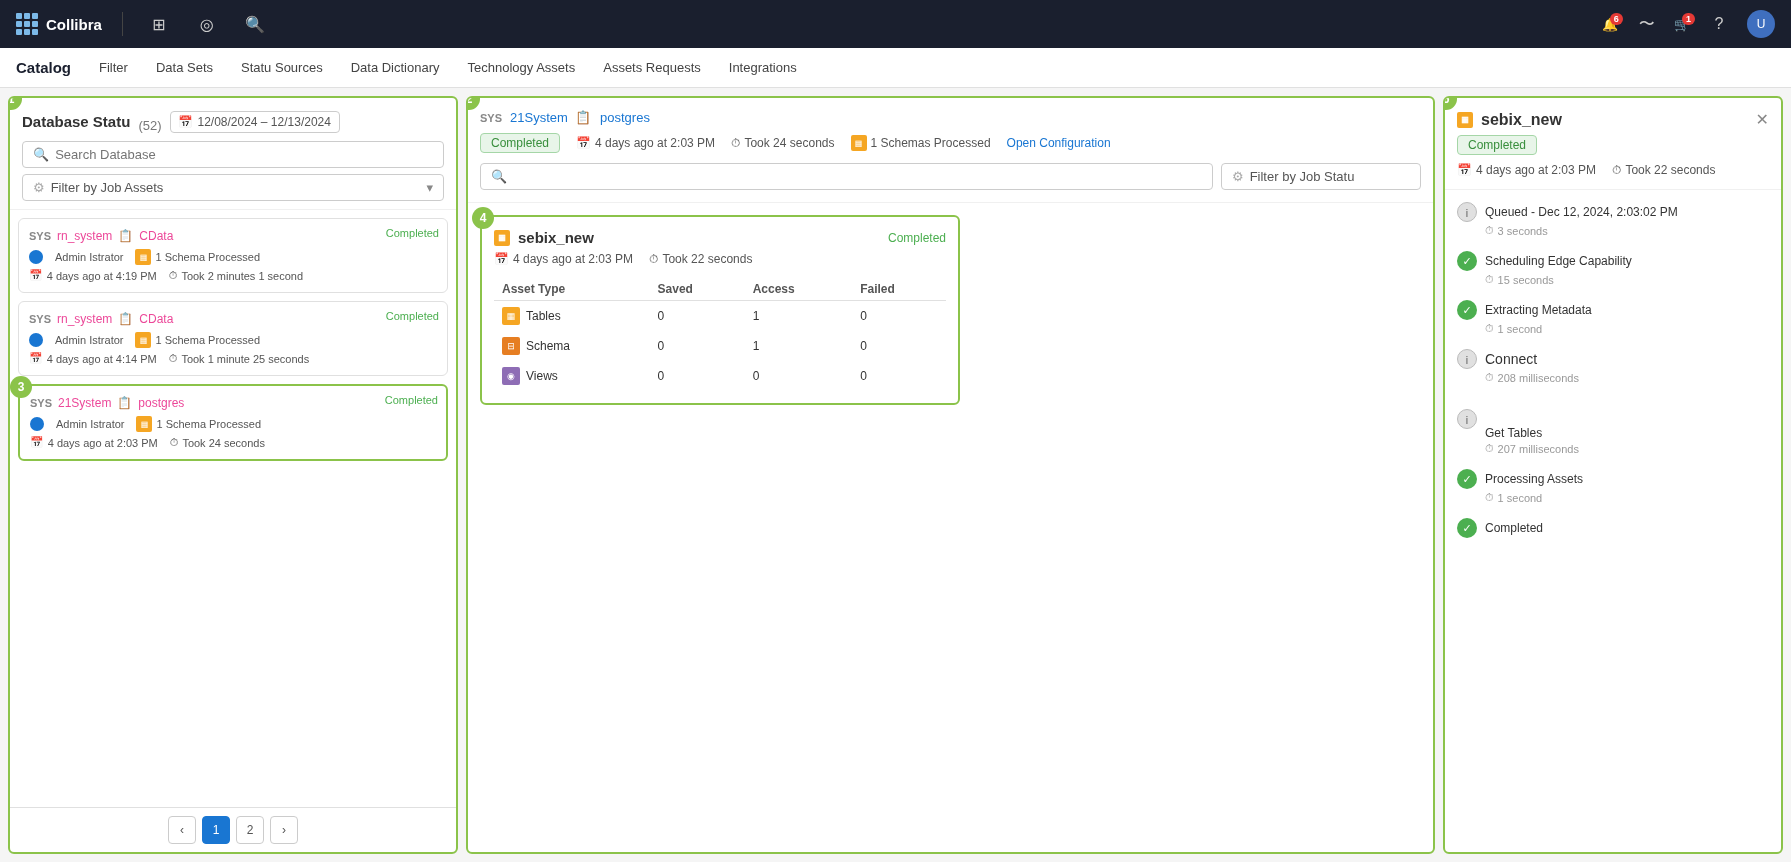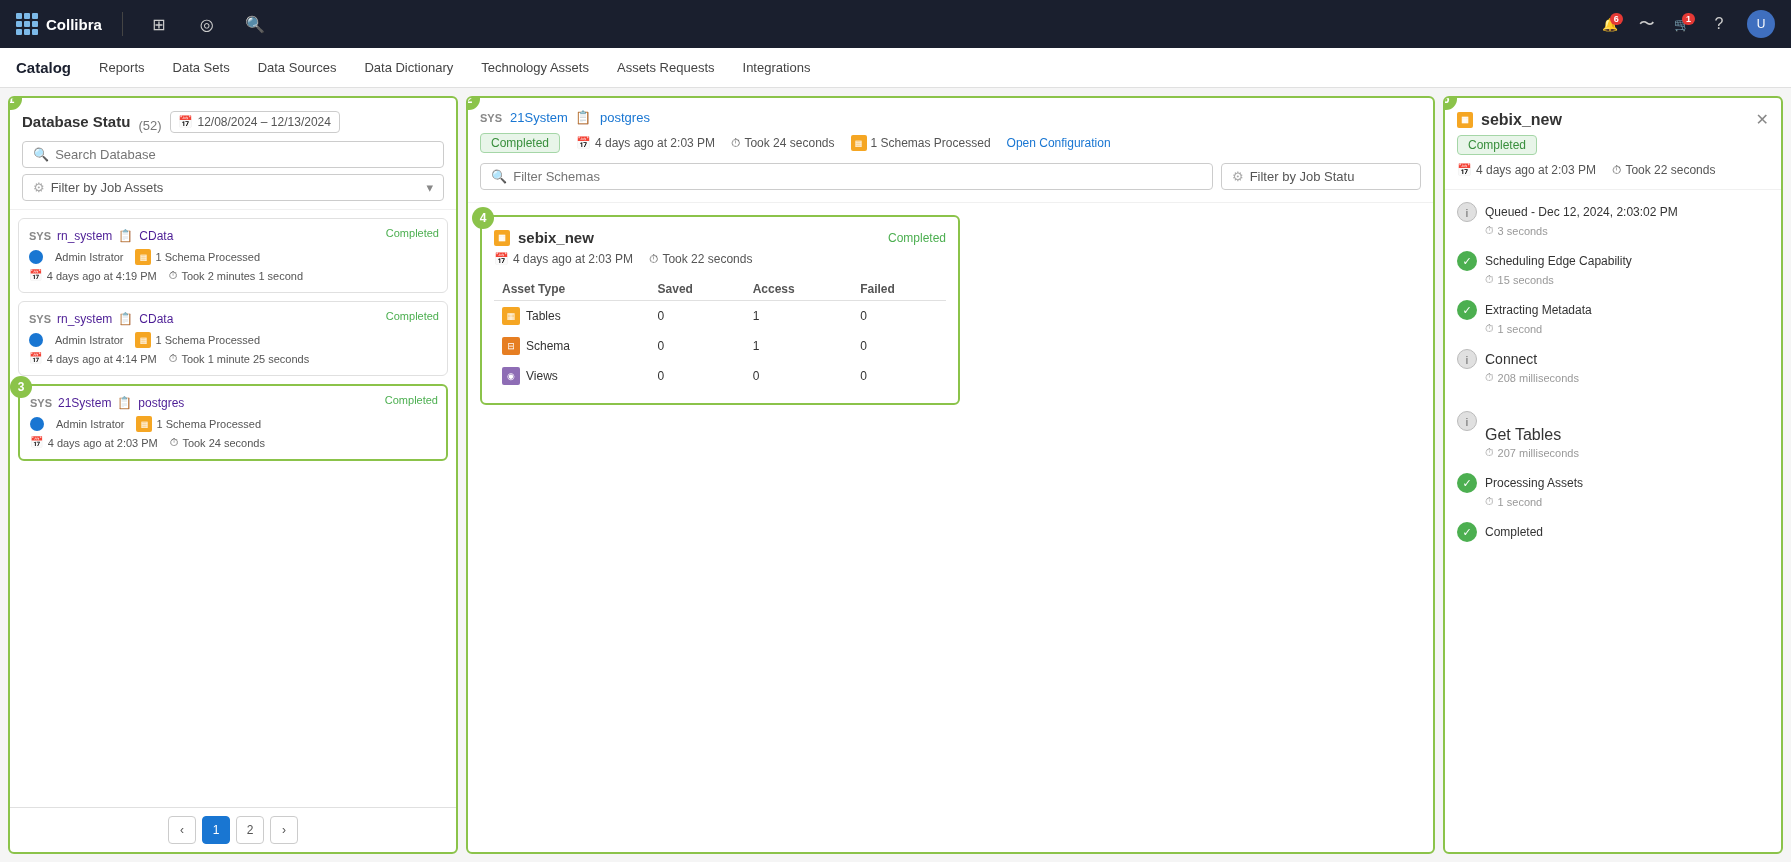--- a/index.html
+++ b/index.html
@@ -100,21 +100,21 @@
     .job-card-status {
       position: absolute;
       top: 8px;
       right: 8px;
       font-size: 11px;
       color: #4caf50;
       font-weight: 500;
     }
     .job-card-sys { display: flex; align-items: center; gap: 6px; margin-bottom: 6px; }
     .sys-label { font-size: 11px; color: #888; font-weight: 600; }
-    .sys-link { color: #4c1d95; font-size: 12px; cursor: pointer; }
+    .sys-link { color: #ec4899; font-size: 12px; cursor: pointer; }
     .db-icon { color: #777; font-size: 12px; }
     .job-meta { display: flex; align-items: center; gap: 12px; font-size: 11px; color: #555; margin-bottom: 4px; }
     .job-time { display: flex; align-items: center; gap: 4px; font-size: 11px; color: #555; }
     .user-dot { width: 14px; height: 14px; border-radius: 50%; background: #1976d2; display: inline-block; }
     .schema-badge { display: flex; align-items: center; gap: 4px; font-size: 11px; color: #555; }
     .schema-icon { width: 16px; height: 16px; background: #f5a623; border-radius: 2px; display: inline-flex; align-items: center; justify-content: center; color: #fff; font-size: 8px; }
 
     
     .pagination { display: flex; align-items: center; justify-content: center; gap: 6px; padding: 8px; border-top: 1px solid #e0e0e0; }
     .page-btn { width: 28px; height: 28px; border: 1px solid #ccc; border-radius: 4px; display: flex; align-items: center; justify-content: center; cursor: pointer; font-size: 12px; color: #555; background: #fff; }
@@ -239,23 +239,23 @@
       <span>🛒</span>
       <span class="badge-count">1</span>
     </div>
     <div class="nav-icon-btn">?</div>
     <div class="avatar">U</div>
   </div>
 </nav>
 
 <nav class="catalog-nav">
   <span class="catalog-title">Catalog</span>
-  <span class="catalog-nav-item">Reports</span>
+  <span class="catalog-nav-item">Filter</span>
   <span class="catalog-nav-item">Data Sets</span>
-  <span class="catalog-nav-item">Data Sources</span>
+  <span class="catalog-nav-item">Statu Sources</span>
   <span class="catalog-nav-item">Data Dictionary</span>
   <span class="catalog-nav-item">Technology Assets</span>
   <span class="catalog-nav-item">Assets Requests</span>
   <span class="catalog-nav-item">Integrations</span>
 </nav>
 
 <div class="main-content">
 
   <div class="panel-1">
     <div class="panel-number">1</div>
@@ -386,21 +386,20 @@
         </span>
         <span class="meta-item">
           <span class="schema-icon">▦</span>
           <span>1 Schemas Processed</span>
         </span>
         <span class="open-config">Open Configuration</span>
       </div>
       <div class="filter-row">
         <div class="schema-filter">
           <span style="color:#aaa">🔍</span>
-          <input type="text" placeholder="Filter Schemas" style="">
         </div>
         <div class="status-filter2">
           <span style="color:#aaa">⚙</span>
           <span>Filter by Job Statu</span>
         </div>
       </div>
     </div>
 
     <div class="panel-2-body">
 
@@ -516,21 +515,21 @@
         <div class="timeline-item">
           <div class="timeline-step">
             <span class="step-icon info">ℹ</span>
             <span style="font-size: 14px; color: rgb(51, 51, 51);">Connect</span>
           </div>
           <div class="step-duration"><span>⏱</span> 208 milliseconds</div>
         </div>
         <div class="timeline-item">
           <div class="timeline-step">
             <span class="step-icon info">ℹ</span>
-            <span style="font-size: 16px; color: rgb(51, 51, 51); margin-top: 28px;">Get Tables</span>
+            <span style="font-size: 12px; color: rgb(51, 51, 51); margin-top: 28px;">Get Tables</span>
           </div>
           <div class="step-duration"><span>⏱</span> 207 milliseconds</div>
         </div>
         <div class="timeline-item">
           <div class="timeline-step">
             <span class="step-icon success">✓</span>
             <span style="font-size: 12px; color: rgb(51, 51, 51);">Processing Assets</span>
           </div>
           <div class="step-duration"><span>⏱</span> 1 second</div>
         </div>

